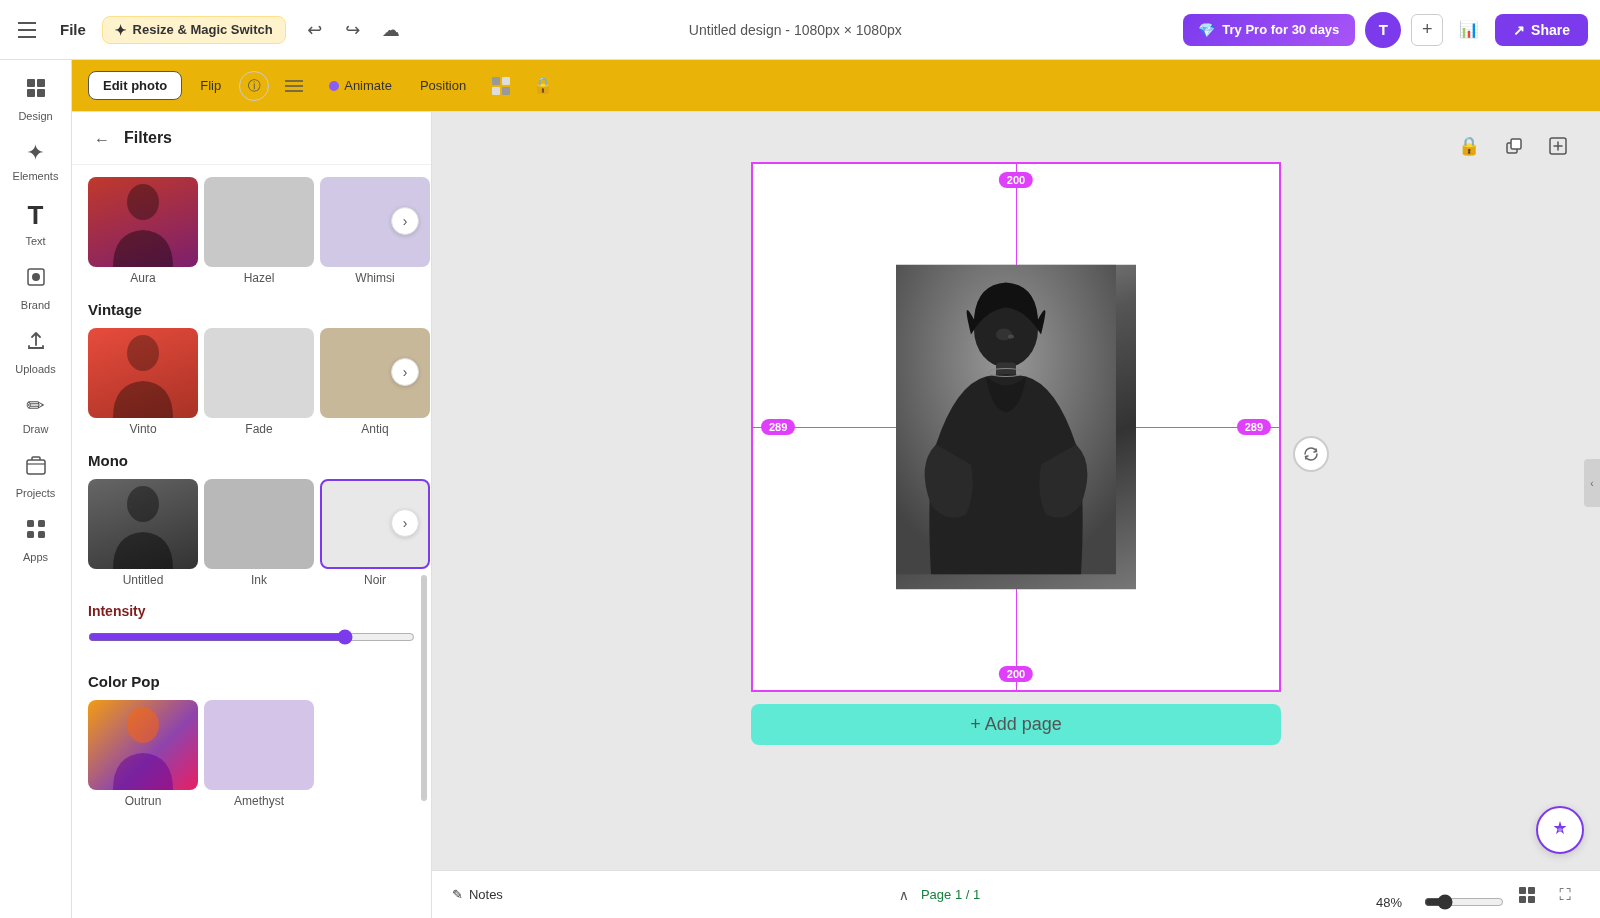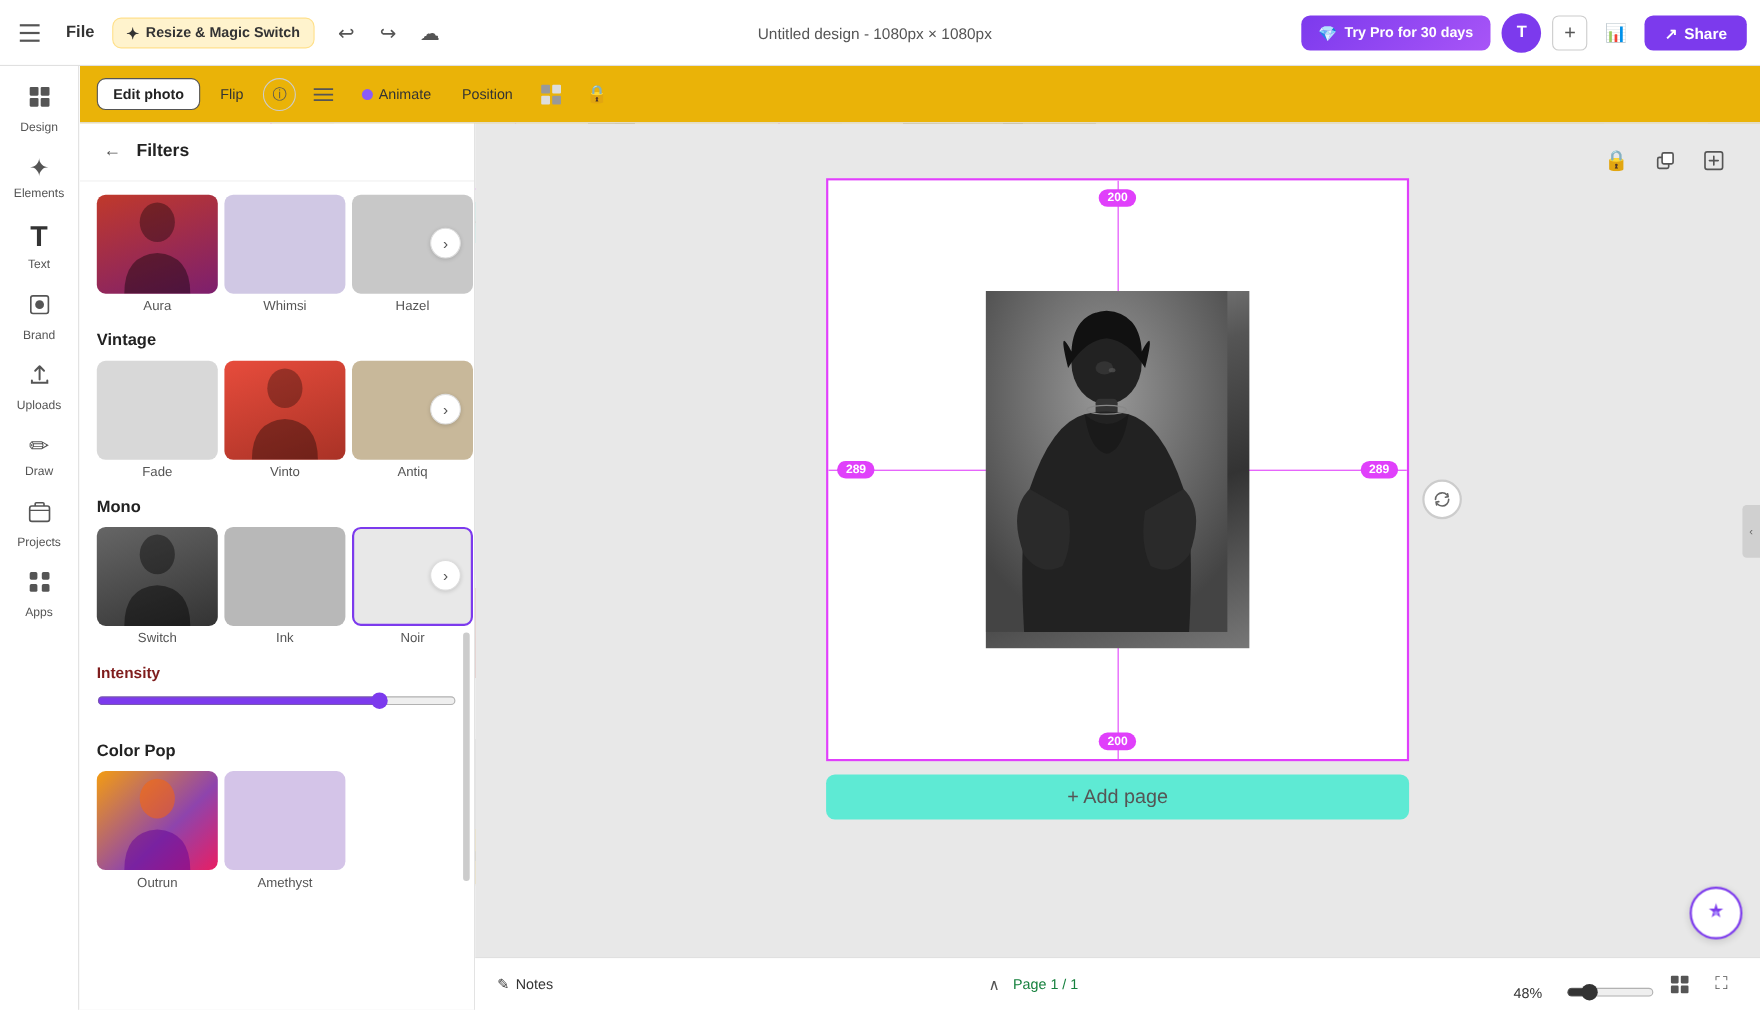--- a/index.html
+++ b/index.html
@@ -450,66 +450,66 @@
         <div class="filter-item">
           <div class="filter-item-img-placeholder person-art person-art-aura" style="width:110px;height:90px;border-radius:8px;position:relative;overflow:hidden;">
             <svg style="position:absolute;bottom:0;left:50%;transform:translateX(-50%)" width="80" height="85" viewBox="0 0 80 85">
               <ellipse cx="40" cy="20" rx="16" ry="18" fill="rgba(0,0,0,0.35)"></ellipse>
               <path d="M10 85 Q10 50 40 48 Q70 50 70 85Z" fill="rgba(0,0,0,0.4)"></path>
             </svg>
           </div>
           <div class="filter-item-label">Aura</div>
         </div>
         <div class="filter-item">
+          <div class="filter-item-img-placeholder" style="width:110px;height:90px;border-radius:8px;background:#c8c8c8;"></div>
+          <div class="filter-item-label">Hazel</div>
+        </div>
+        <div class="filter-item">
           <div class="filter-item-img-placeholder" style="width:110px;height:90px;border-radius:8px;background:#d0c8e4;"></div>
           <div class="filter-item-label">Whimsi</div>
-        </div>
-        <div class="filter-item">
-          <div class="filter-item-img-placeholder" style="width:110px;height:90px;border-radius:8px;background:#c8c8c8;"></div>
-          <div class="filter-item-label">Hazel</div>
         </div>
         <button class="filter-next-btn">›</button>
       </div>
     </div>
 
     <div class="filter-section">
       <div class="section-title">Vintage</div>
       <div class="filter-row" style="position:relative">
-        <div class="filter-item">
-          <div class="filter-item-img-placeholder" style="width:110px;height:90px;border-radius:8px;background:#d8d8d8;"></div>
-          <div class="filter-item-label">Fade</div>
-        </div>
         <div class="filter-item">
           <div class="person-art person-art-vinto" style="width:110px;height:90px;border-radius:8px;position:relative;overflow:hidden;">
             <svg style="position:absolute;bottom:0;left:50%;transform:translateX(-50%)" width="80" height="85" viewBox="0 0 80 85">
               <ellipse cx="40" cy="20" rx="16" ry="18" fill="rgba(0,0,0,0.3)"></ellipse>
               <path d="M10 85 Q10 50 40 48 Q70 50 70 85Z" fill="rgba(0,0,0,0.35)"></path>
             </svg>
           </div>
           <div class="filter-item-label">Vinto</div>
         </div>
         <div class="filter-item">
+          <div class="filter-item-img-placeholder" style="width:110px;height:90px;border-radius:8px;background:#d8d8d8;"></div>
+          <div class="filter-item-label">Fade</div>
+        </div>
+        <div class="filter-item">
           <div class="filter-item-img-placeholder" style="width:110px;height:90px;border-radius:8px;background:#c8b89a;"></div>
           <div class="filter-item-label">Antiq</div>
         </div>
         <button class="filter-next-btn">›</button>
       </div>
     </div>
 
     <div class="filter-section">
       <div class="section-title">Mono</div>
       <div class="filter-row" style="position:relative">
         <div class="filter-item">
           <div class="person-art person-art-classic" style="width:110px;height:90px;border-radius:8px;position:relative;overflow:hidden;">
             <svg style="position:absolute;bottom:0;left:50%;transform:translateX(-50%)" width="80" height="85" viewBox="0 0 80 85">
               <ellipse cx="40" cy="20" rx="16" ry="18" fill="rgba(0,0,0,0.4)"></ellipse>
               <path d="M10 85 Q10 50 40 48 Q70 50 70 85Z" fill="rgba(0,0,0,0.45)"></path>
             </svg>
           </div>
-          <div class="filter-item-label">Switch</div>
+          <div class="filter-item-label">Untitled</div>
         </div>
         <div class="filter-item">
           <div class="filter-item-img-placeholder" style="width:110px;height:90px;border-radius:8px;background:#b8b8b8;"></div>
           <div class="filter-item-label">Ink</div>
         </div>
         <div class="filter-item filter-item-selected">
           <div class="filter-item-img-placeholder" style="width:110px;height:90px;border-radius:8px;background:#e8e8e8;border:2.5px solid #7c3aed;"></div>
           <div class="filter-item-label">Noir</div>
         </div>
         <button class="filter-next-btn">›</button>

